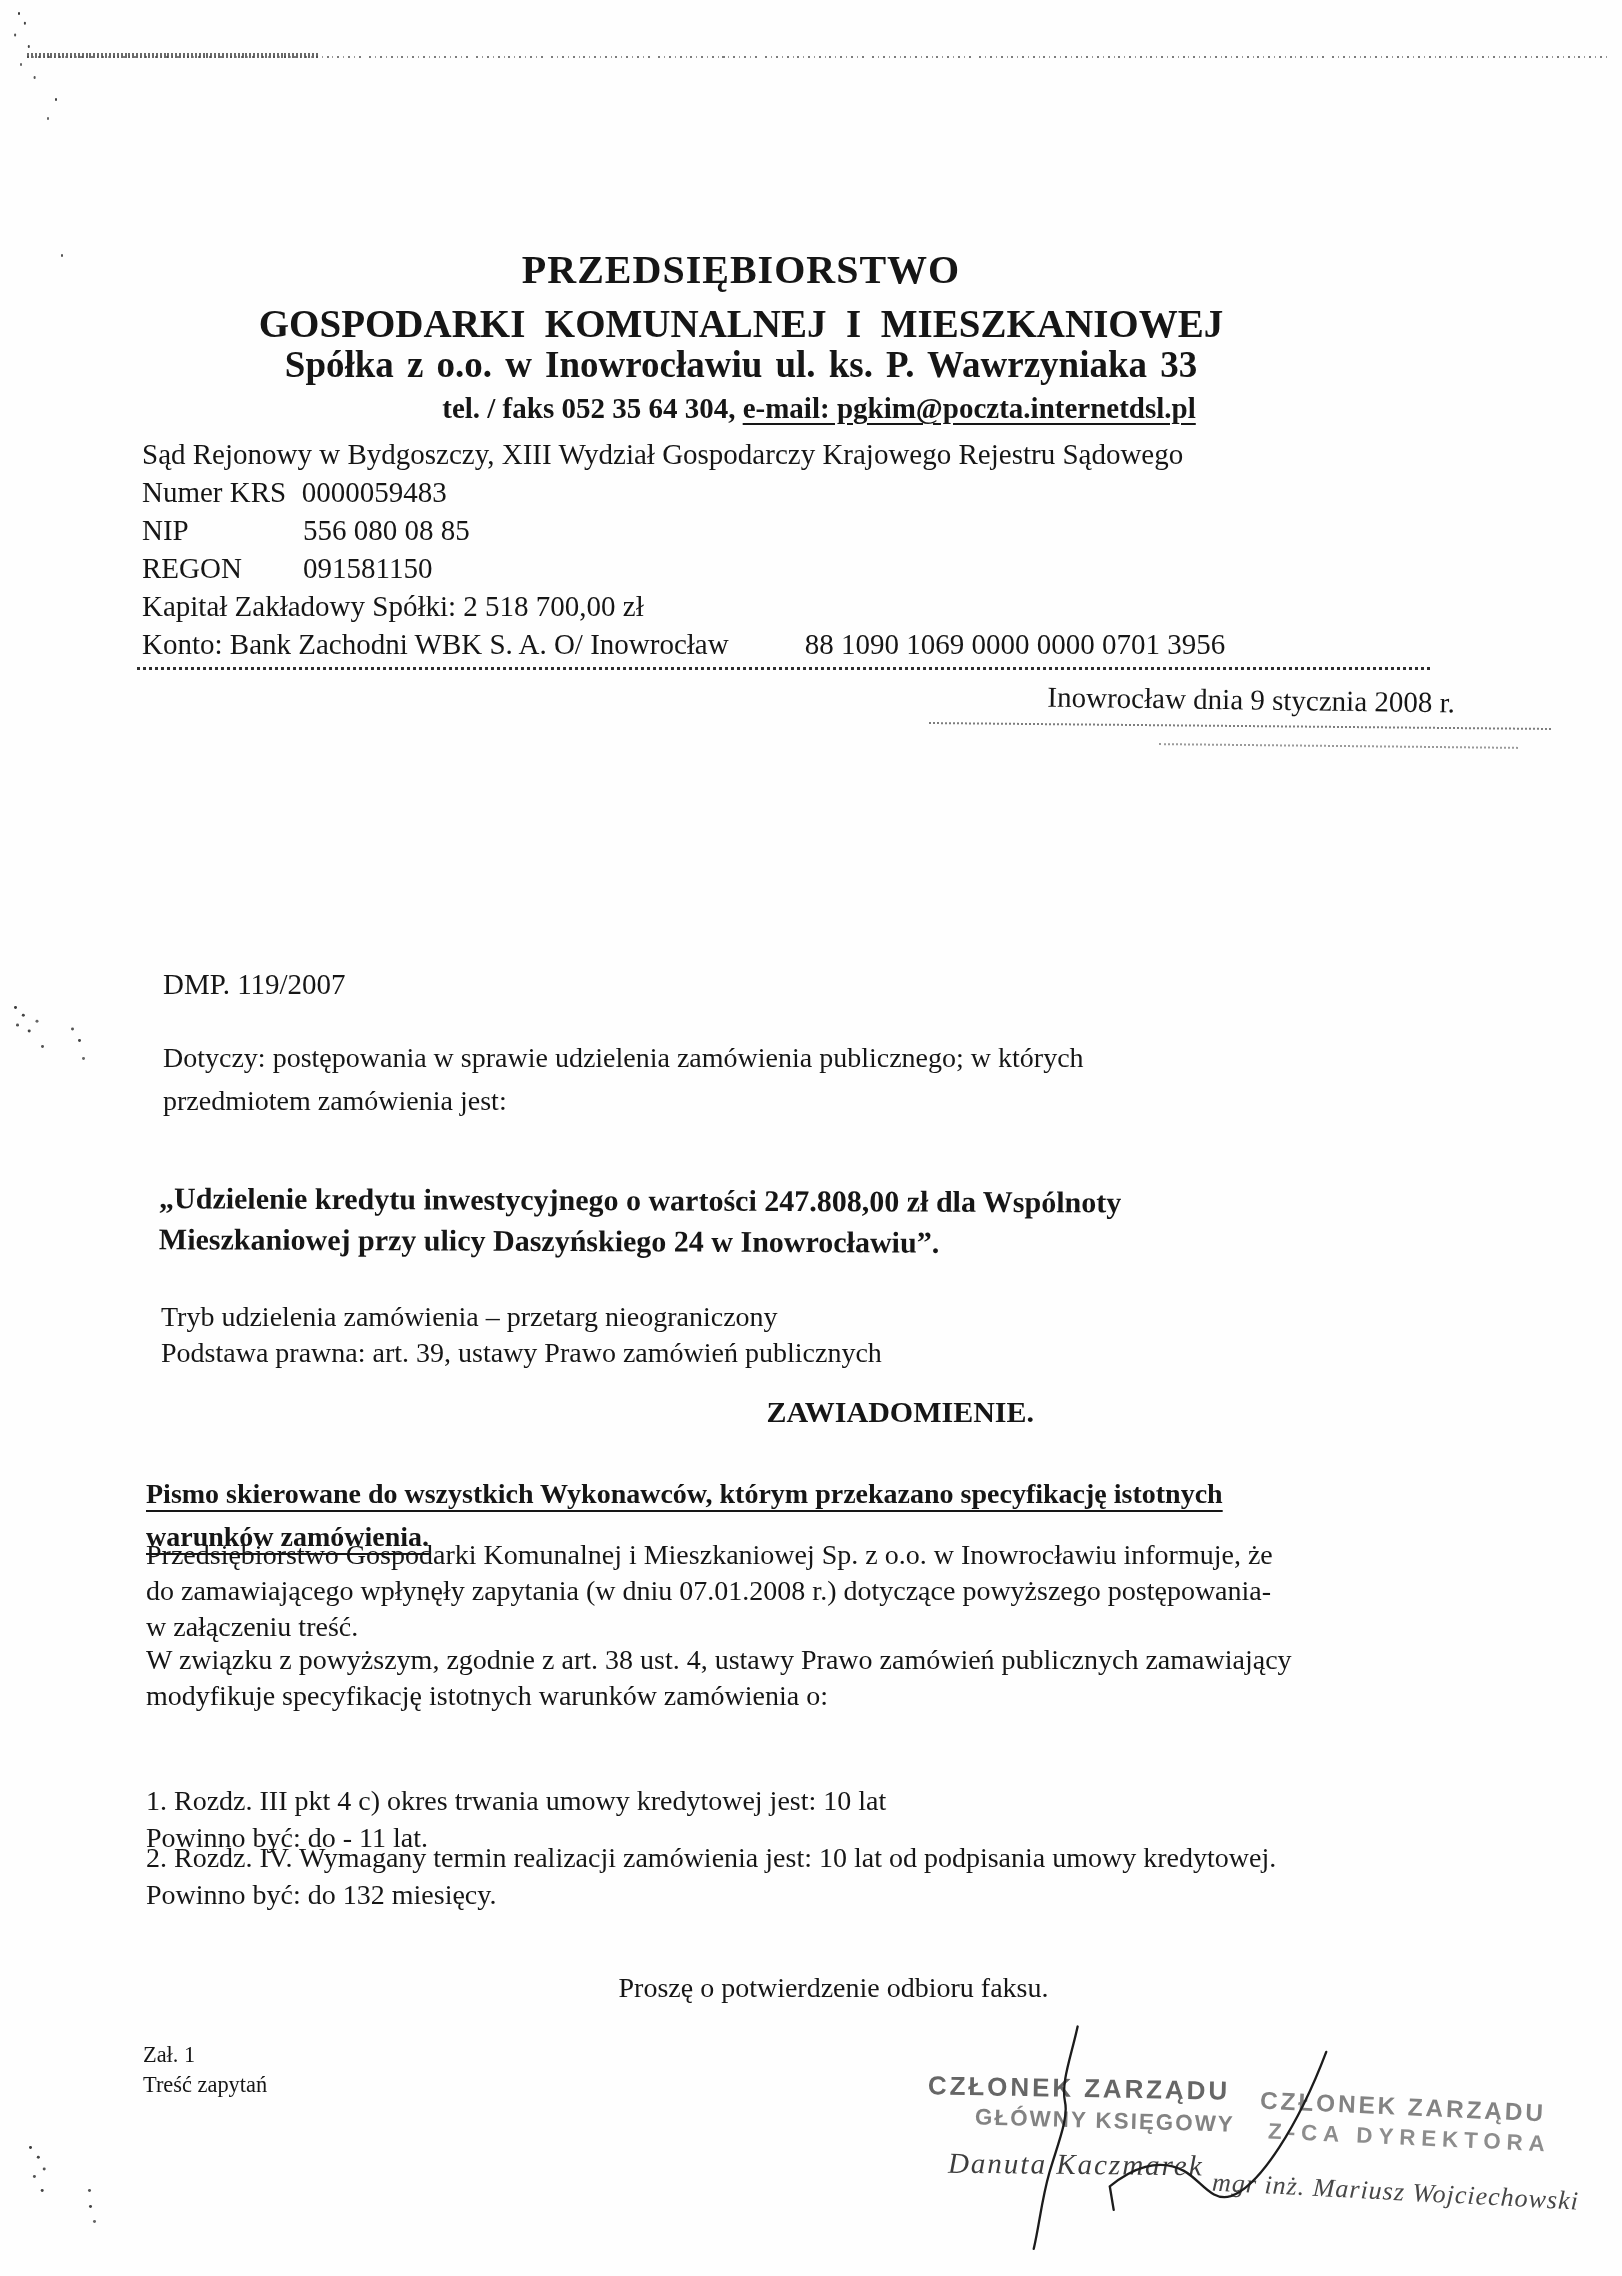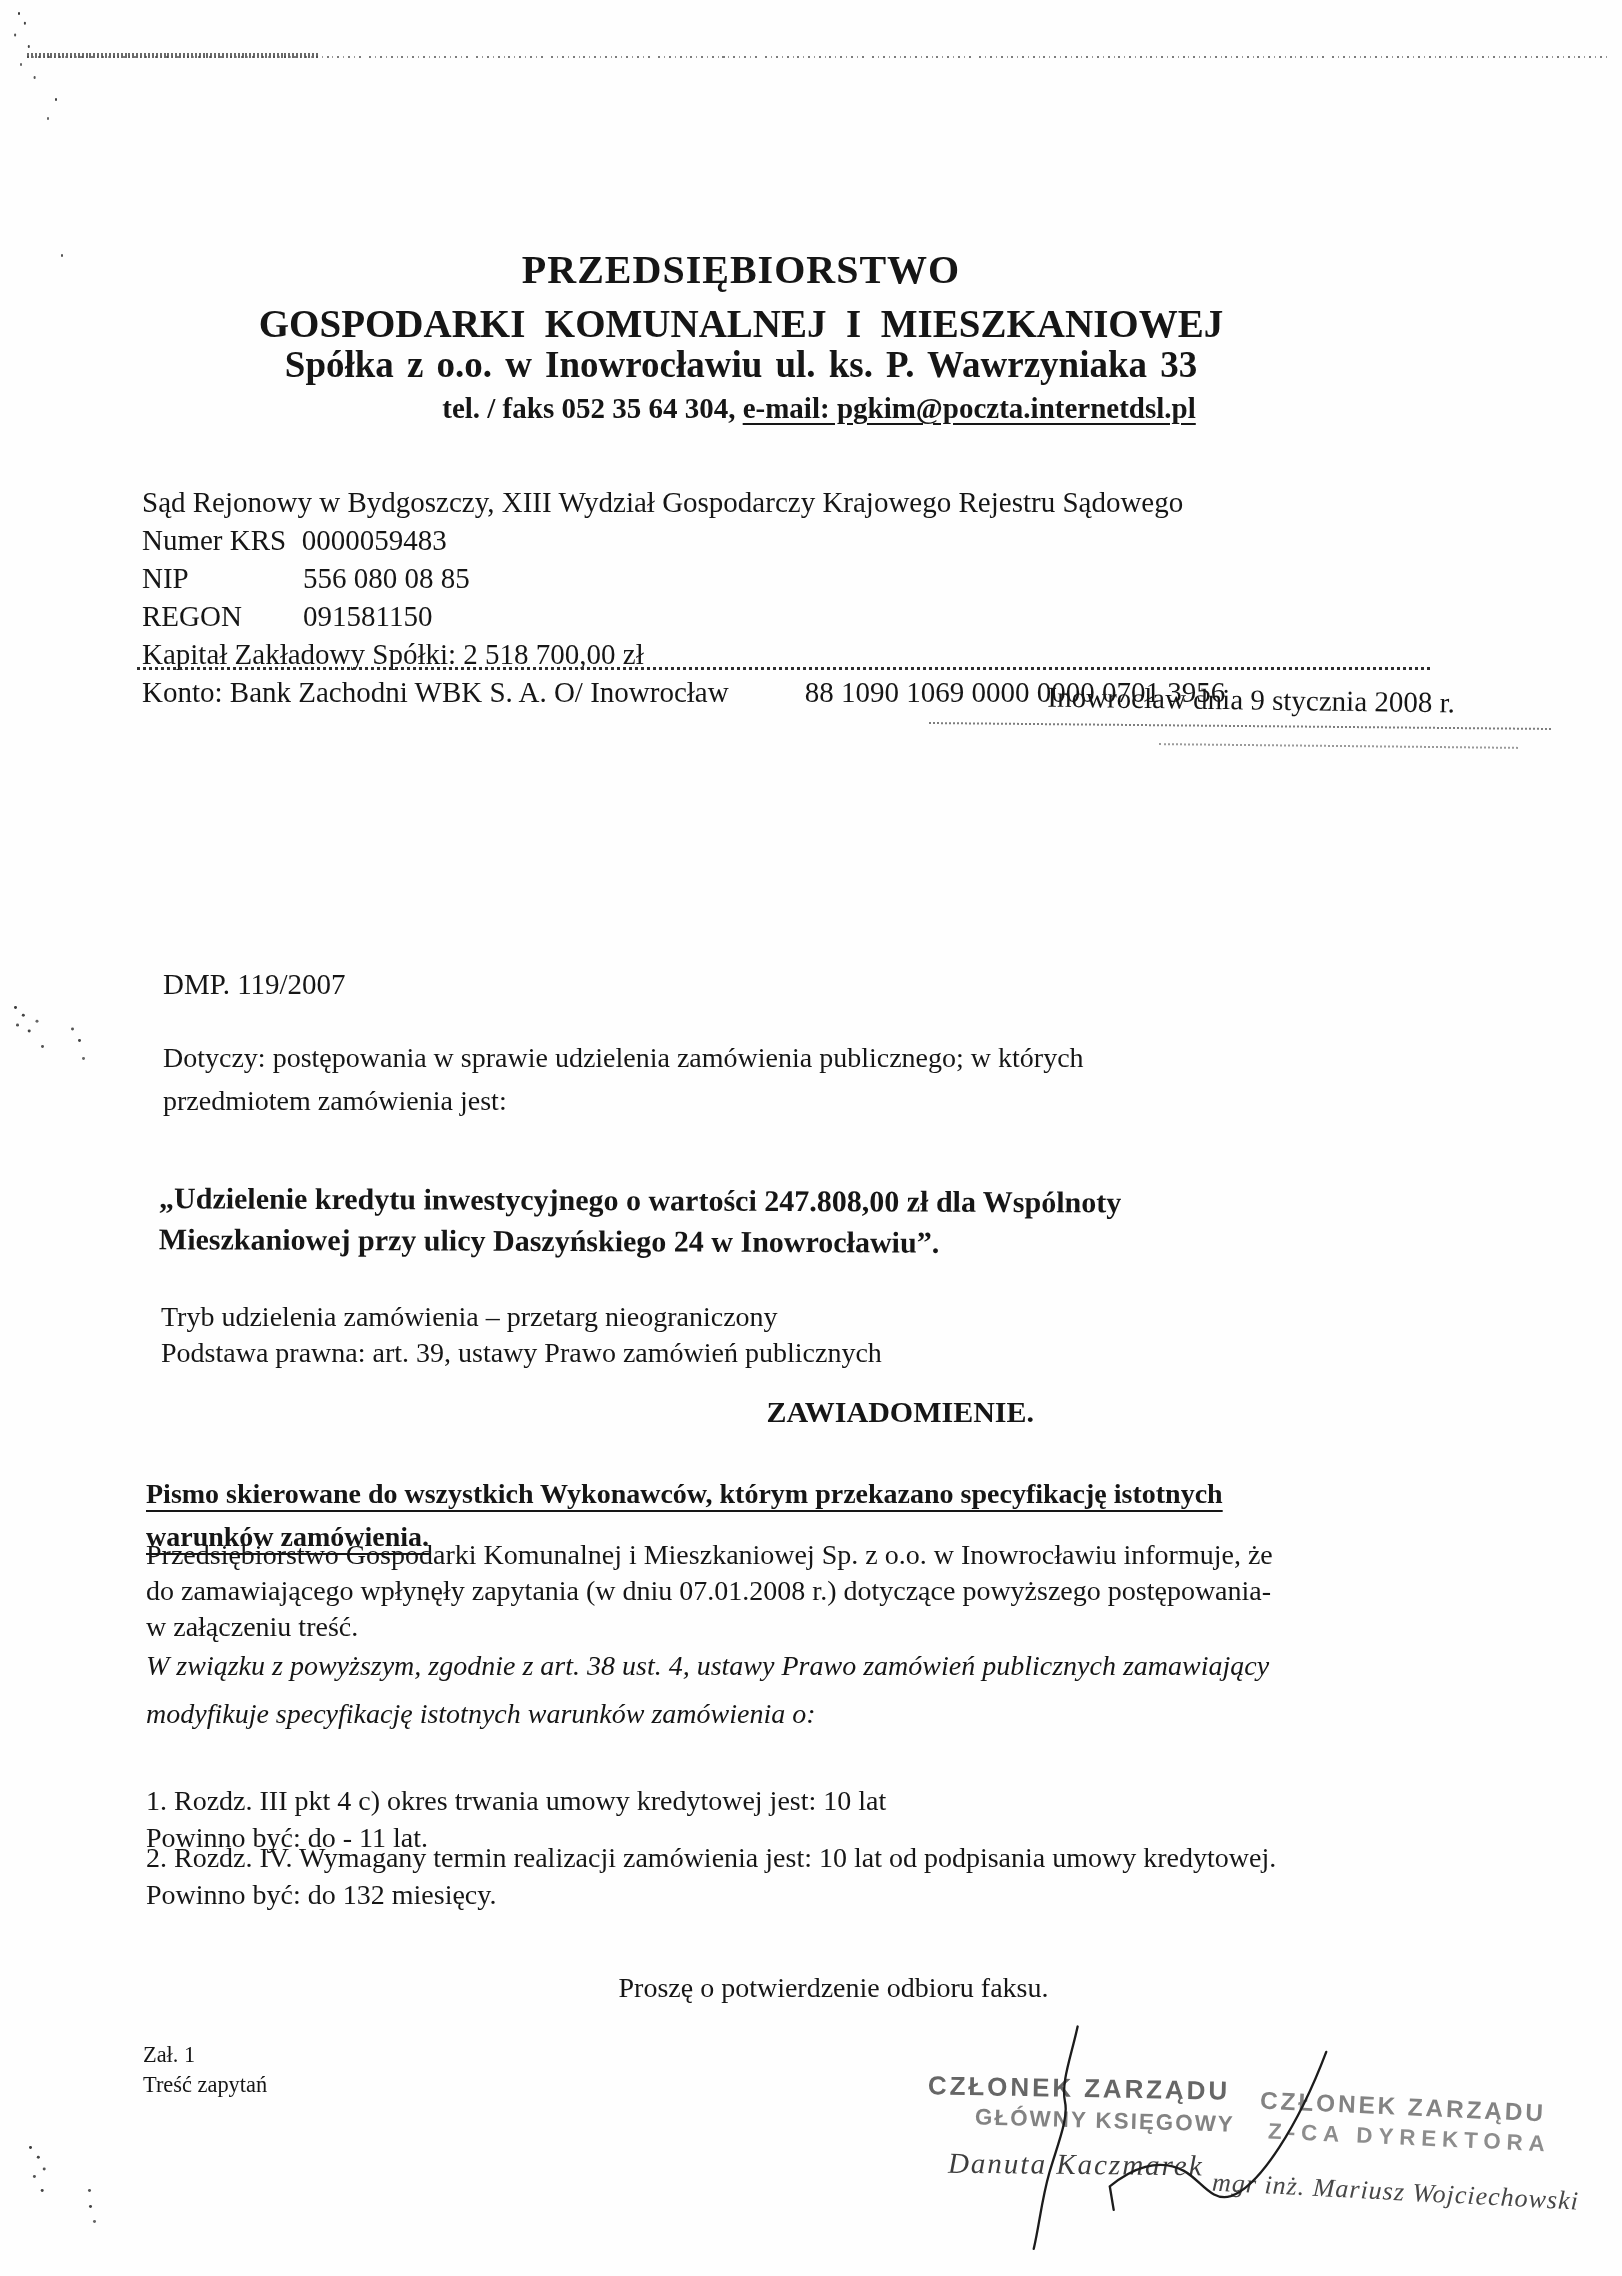--- a/index.html
+++ b/index.html
@@ -29,21 +29,21 @@
   .speck { position:absolute; width:2.9px; height:2.9px; background:#3a3a3a; border-radius:50%; }
 
   
   .hdr { left:141px; width:1200px; text-align:center; font-weight:bold; }
   .h-big   { font-size:40px; letter-spacing:1px; }
   .h-big2  { font-size:39px; word-spacing:9.8px;margin-top:8px; }
   .h-mid   { font-size:37px; word-spacing:3.9px; }
   .h-tel   { font-size:29px; transform:translateX(78px); }
   .h-tel .email { text-decoration:underline; text-decoration-thickness:2px; text-underline-offset:4.9px; }
 
-  .orginfo { left:142px; top:435px; width:1326px; font-size:29px; line-height:38px;margin-top:48px; }
+  .orginfo { left:142px; top:435px; width:1326px; font-size:29px; line-height:38px; }
   .lbl-nip, .lbl-regon { display:inline-block; width:161px; }
   .gap-krs { margin-left:15.6px; }
   .gap-acct { margin-left:76px; }
 
   .separator {
     position:absolute; top:667px; left:137px; width:1293px; height:0;
     border-top:3.9px dotted #2e2e2e;
   }
   .date-line {
     left:975px; top:683px; width:480px; text-align:right;
@@ -56,21 +56,21 @@
   .ref-number { left:163px; top:968px; font-size:29px; }
   .dotyczy { left:163px; top:1036px; width:1229px; line-height:43px; }
   .quote { left:159px; top:1180px; width:1248px; font-weight:bold; font-size:30px; line-height:41px; transform:rotate(0.25deg); }
   .mode { left:161px; top:1299px; width:1170px; line-height:36px; }
   .notice-title { left:644px; top:1395px; width:390px; text-align:right; font-weight:bold; font-size:30px; }
   .addr-head {
     left:146px; top:1472px; width:1258px; font-weight:bold; font-size:28px; line-height:43px;
     text-decoration:underline; text-decoration-thickness:2.4px; text-underline-offset:6.8px;
   }
   .para1 { left:146px; top:1537px; width:1278px; line-height:36px; }
-  .para2 { left:146px; top:1642px; width:1297px; line-height:48px;font-style:italic; }
+  .para2 { left:146px; top:1642px; width:1297px; line-height:36px; }
   .item1 { left:146px; top:1744px; width:1268px; line-height:37px;margin-top:38px; }
   .item2 { left:146px; top:1839px; width:1297px; line-height:37px; }
   .closing { left:541px; top:1972px; width:585px; text-align:center; font-size:28px; }
 
   .zal { left:143px; top:2040px; font-size:22.4px; line-height:30px; }
 
   
   .stamp { font-family:"Liberation Sans", sans-serif; font-weight:600; white-space:nowrap; }
   .st-l1 { left:928px;  top:2073px; font-size:26px; letter-spacing:2.9px; color:#565656; transform:rotate(1deg); opacity:.9; }
   .st-l2 { left:975px; top:2108px; font-size:22.4px; letter-spacing:2px; color:#6e6e6e; transform:rotate(1.6deg); opacity:.85; }

